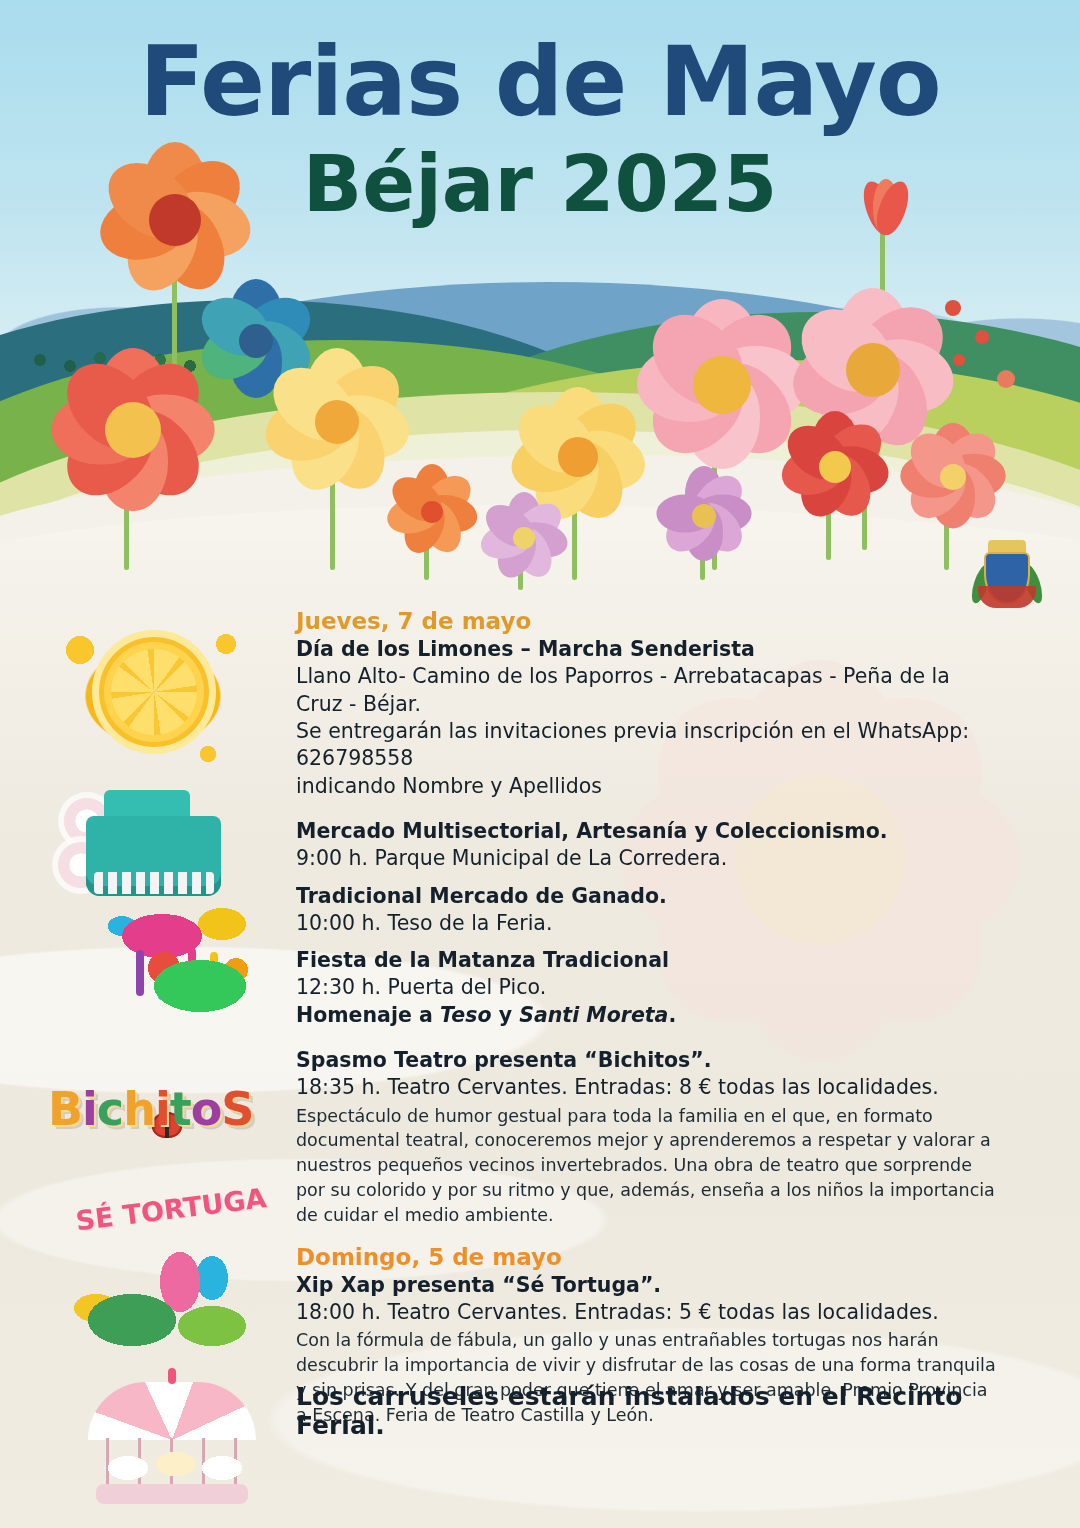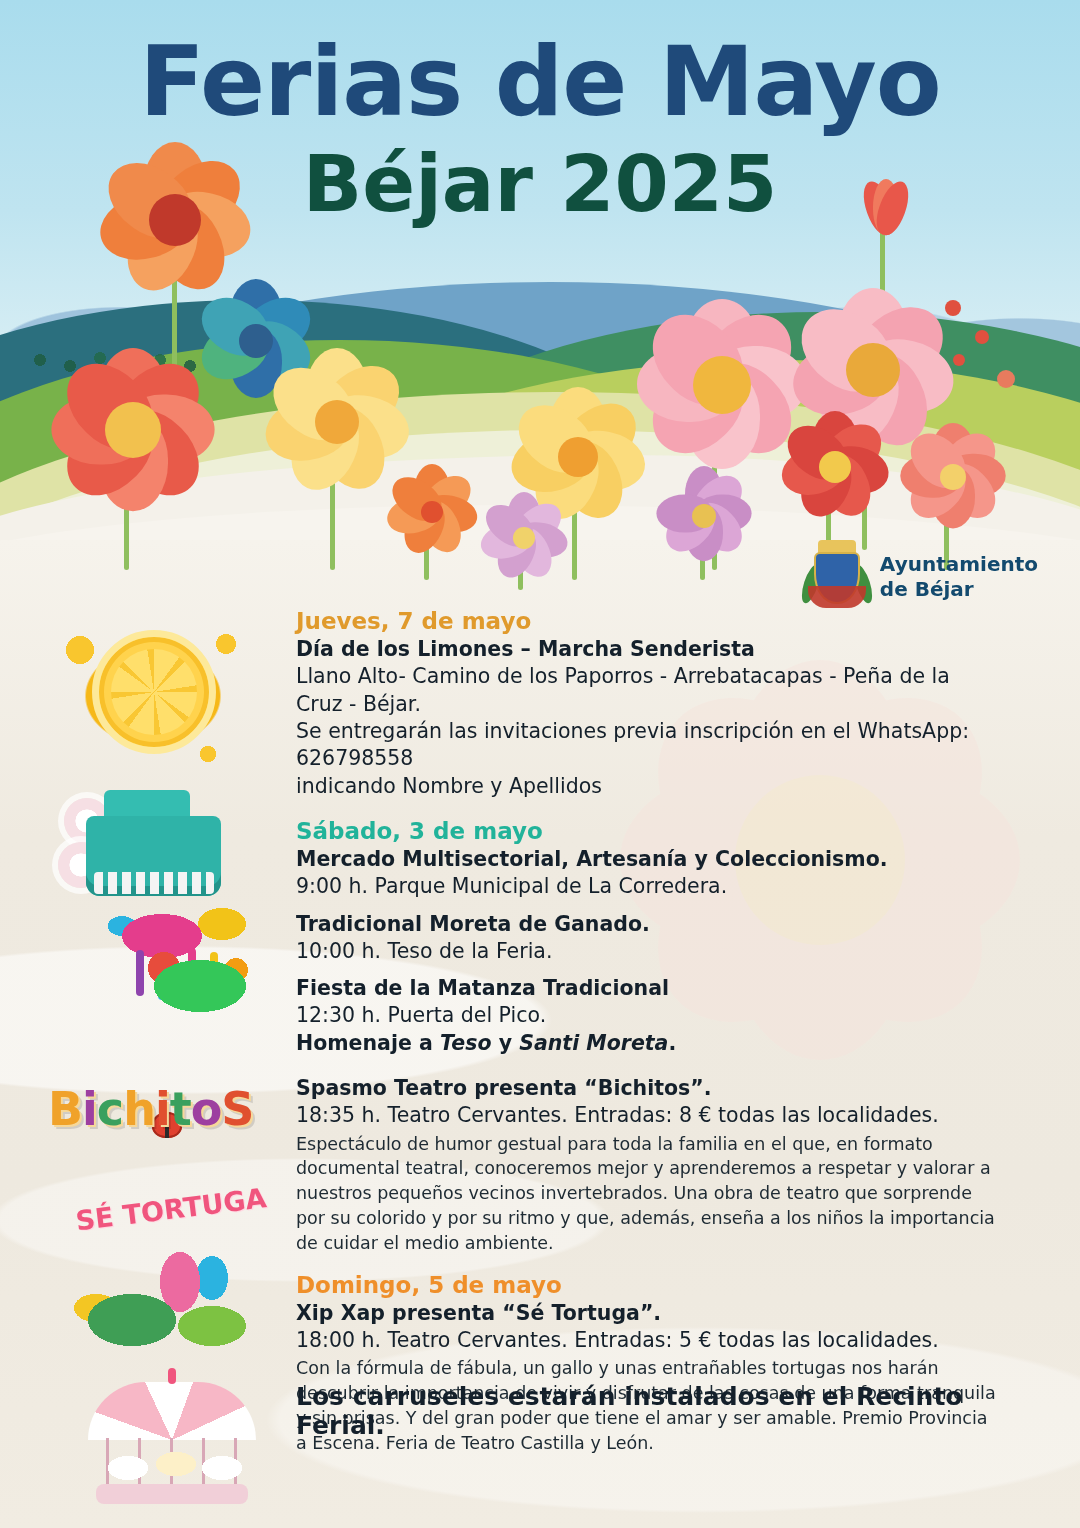--- a/index.html
+++ b/index.html
@@ -523,24 +523,20 @@
   </div>
 
   <div class="ayto">
     <div class="crest">
       <div class="leafL"></div>
         <div class="leafR"></div>
       <div class="crown"></div>
       <div class="shield"></div>
       <div class="band"></div>
     </div>
-    <div class="ayto-text">
-      <div>Ayuntamiento</div>
-      <div>de Béjar</div>
-    </div>
   </div>
 
   <div class="lemon">
     <div class="splash"></div>
     <div class="slice"></div>
   </div>
 
   <div class="typewriter">
     <div class="tw-fl1"></div>
     <div class="tw-fl2"></div>
@@ -570,27 +566,26 @@
 
     <div class="blk">
       <div class="day-head day-thu">Jueves, 7 de mayo</div>
       <div class="ev-title">Día de los Limones – Marcha Senderista</div>
       <div class="ev-line">Llano Alto- Camino de los Paporros - Arrebatacapas - Peña de la Cruz - Béjar.</div>
       <div class="ev-line">Se entregarán las invitaciones previa inscripción en el WhatsApp: 626798558</div>
       <div class="ev-line">indicando Nombre y Apellidos</div>
     </div>
 
     <div class="blk tight sp-top">
-      <div class="day-head day-sat">Sábado, 3 de mayo</div>
       <div class="ev-title">Mercado Multisectorial, Artesanía y Coleccionismo.</div>
       <div class="ev-line">9:00 h. Parque Municipal de La Corredera.</div>
     </div>
 
     <div class="blk tight">
-      <div class="ev-title">Tradicional Moreta de Ganado.</div>
+      <div class="ev-title">Tradicional Mercado de Ganado.</div>
       <div class="ev-line">10:00 h. Teso de la Feria.</div>
     </div>
 
     <div class="blk tight">
       <div class="ev-title">Fiesta de la Matanza Tradicional</div>
       <div class="ev-line">12:30 h. Puerta del Pico.</div>
       <div class="ev-title"><span>Homenaje a </span><em>Teso</em><span> y </span><em>Santi Moreta</em><span>.</span></div>
     </div>
 
     <div class="blk" style="margin-top:18px;">

